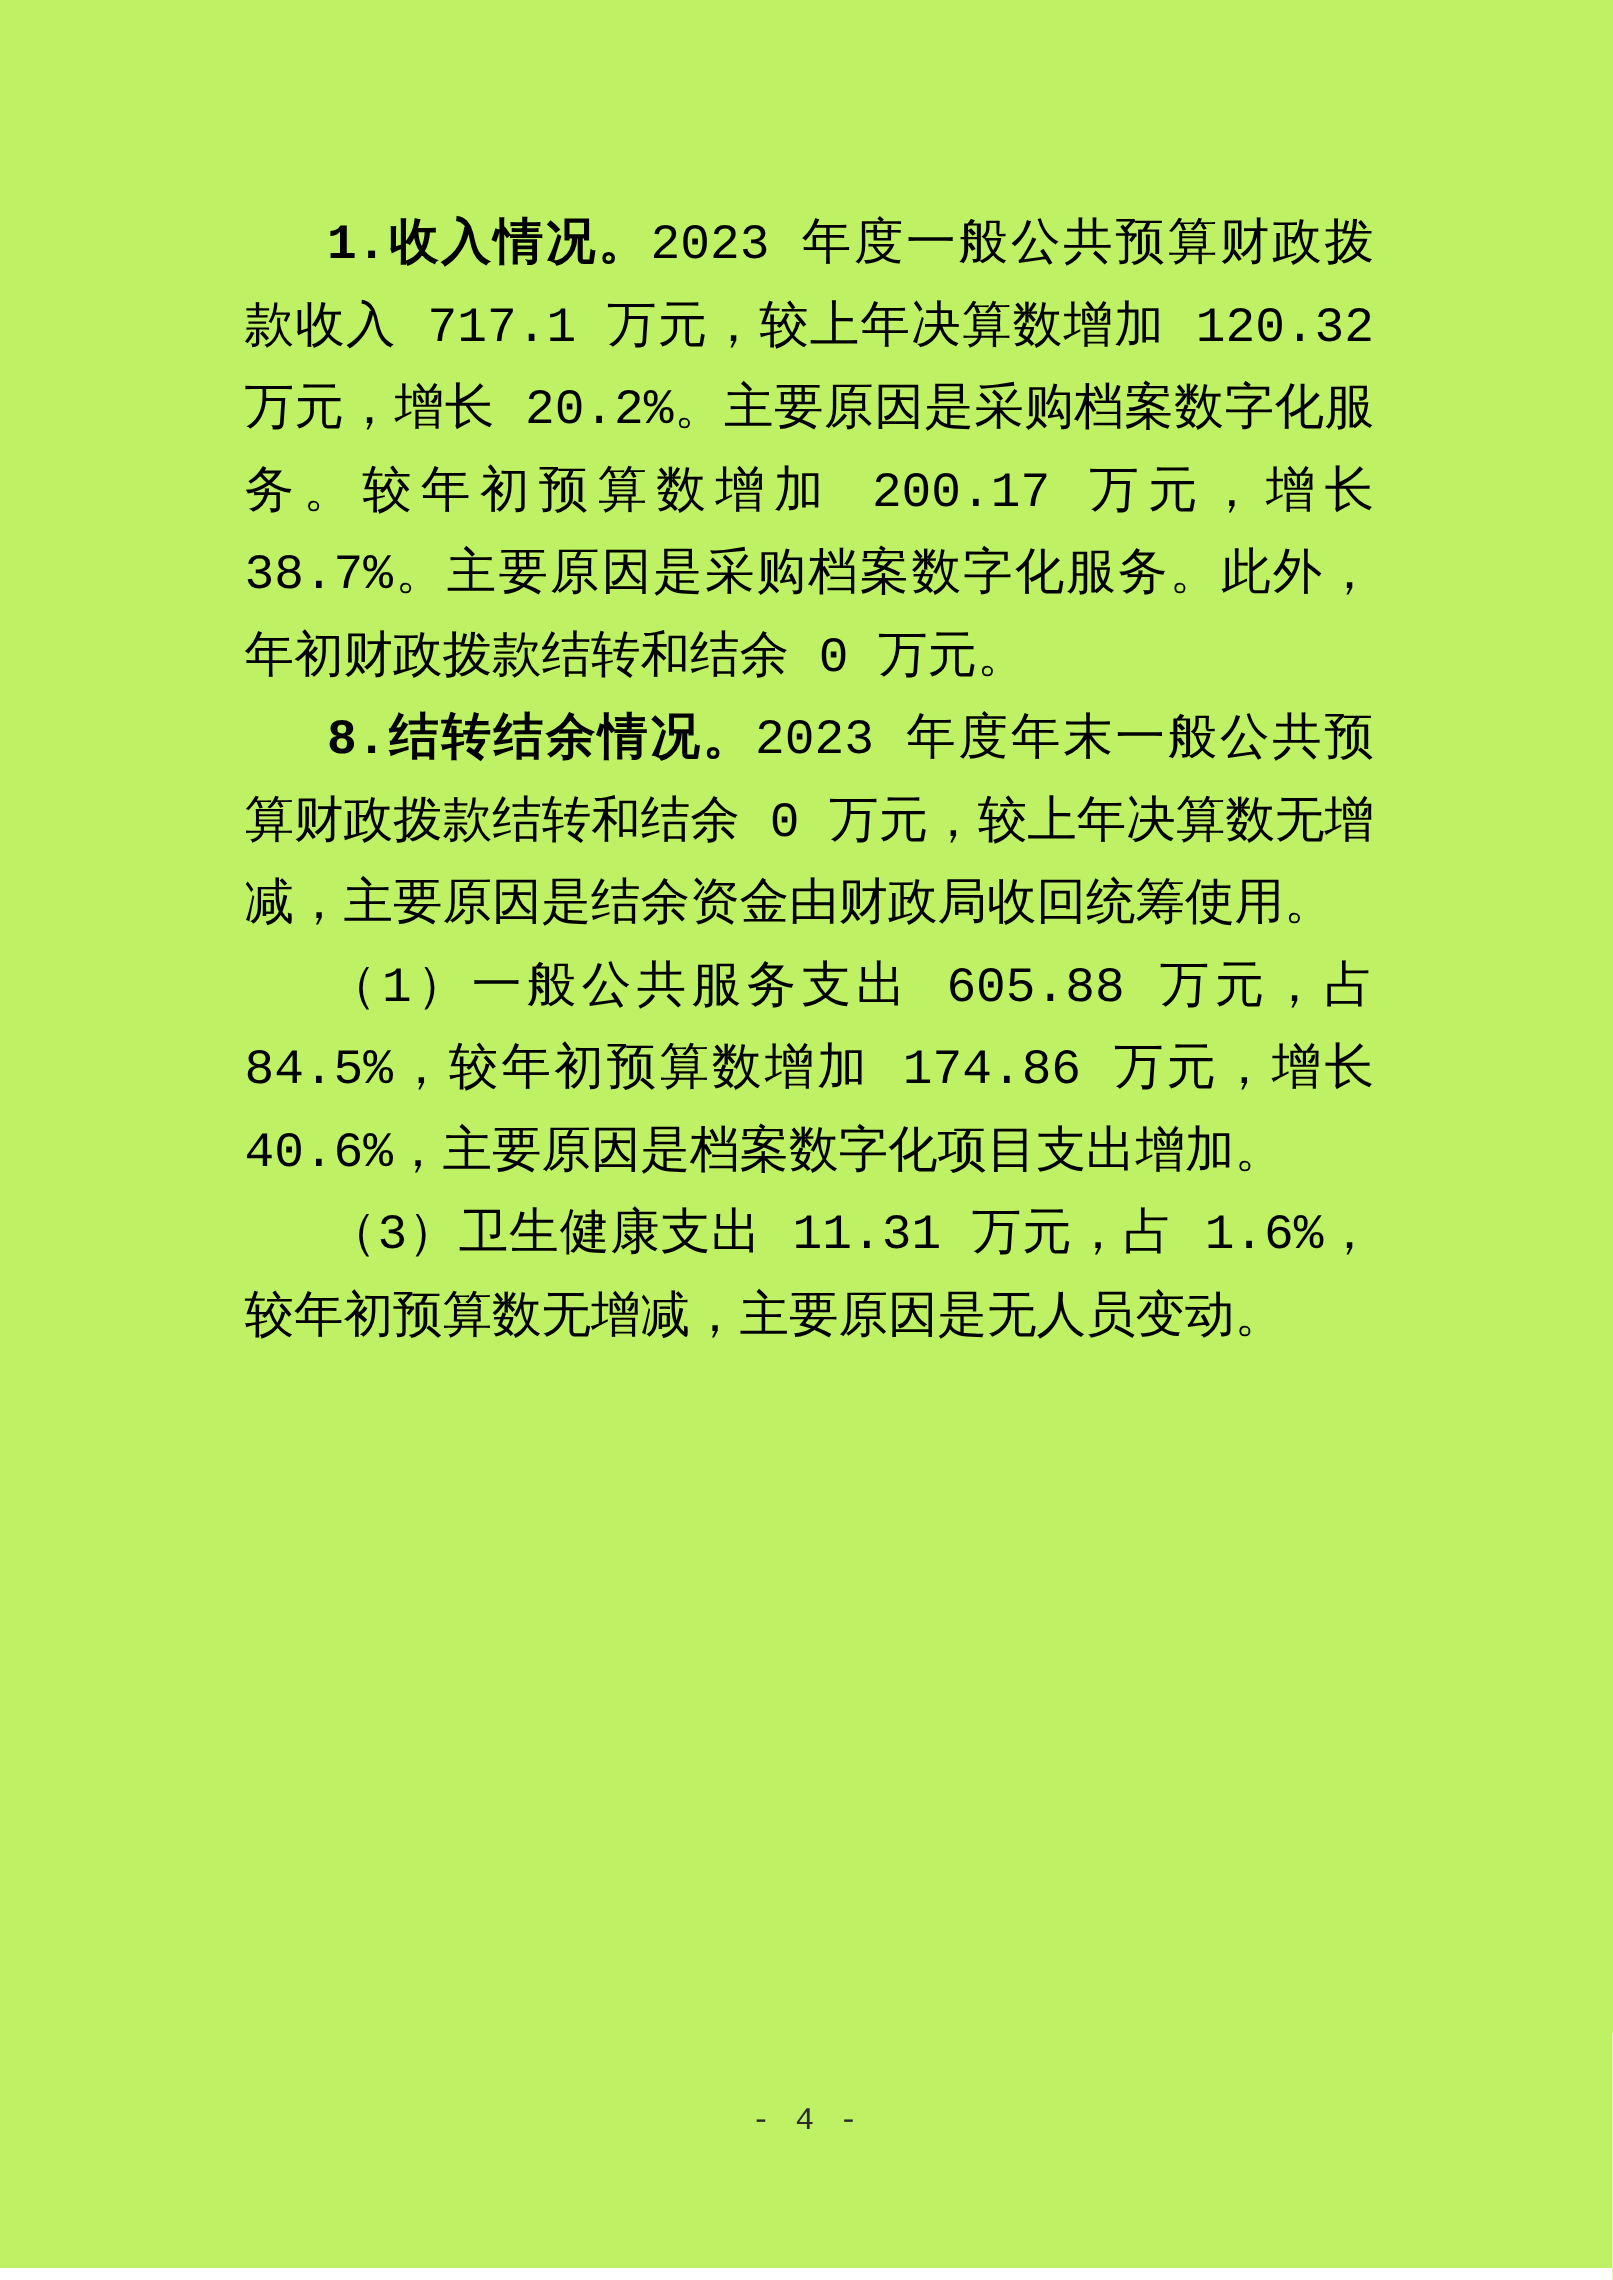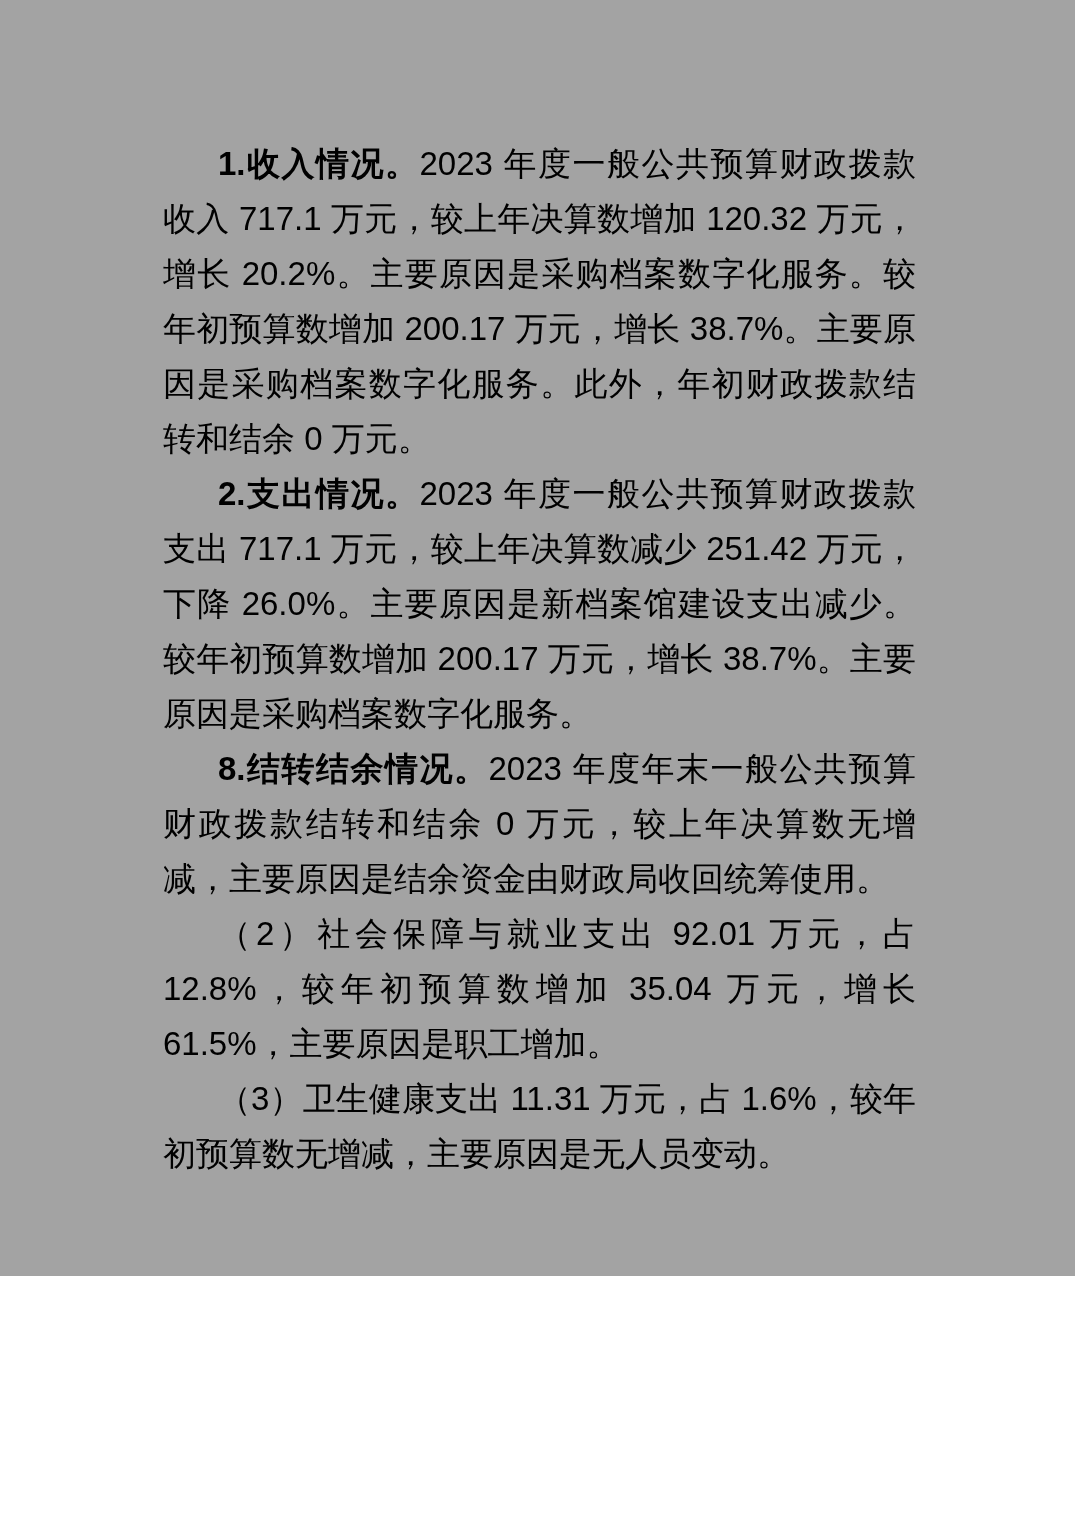--- a/index.html
+++ b/index.html
@@ -3,24 +3,24 @@
 <meta charset="utf-8">
 <style>
   html, body {
     margin: 0;
     padding: 0;
     background: #ffffff;
   }
   .page {
     position: relative;
     width: 1075px;
-    height: 1276px;
-    background: #a3a3a3;
+    height: 1512px;
+    background: #bef264;
     color: #000000;
-    font-family: Liberation Sans, sans-serif;
+    font-family: Liberation Mono, monospace;
     overflow: hidden;
   }
   .doc-body {
     position: absolute;
     left: 163px;
     top: 136px;
     width: 753px;
     font-size: 33px;
     line-height: 55px;
     text-align: justify;
@@ -44,19 +44,18 @@
     color: #2b2b2b;
     letter-spacing: 2px;
   }
 </style>
 </head>
 <body>
 
 <div class="page">
   <div class="doc-body">
       <p><span class="run run-bold">1.收入情况。</span><span class="run">2023 年度一般公共预算财政拨款收入 717.1 万元，较上年决算数增加 120.32 万元，增长 20.2%。主要原因是采购档案数字化服务。较年初预算数增加 200.17 万元，增长 38.7%。主要原因是采购档案数字化服务。此外，年初财政拨款结转和结余 0 万元。</span></p>
-      <p><span class="run run-bold">2.支出情况。</span><span class="run">2023 年度一般公共预算财政拨款支出 717.1 万元，较上年决算数减少 251.42 万元，下降 26.0%。主要原因是新档案馆建设支出减少。较年初预算数增加 200.17 万元，增长 38.7%。主要原因是采购档案数字化服务。</span></p>
       <p><span class="run run-bold">8.结转结余情况。</span><span class="run">2023 年度年末一般公共预算财政拨款结转和结余 0 万元，较上年决算数无增减，主要原因是结余资金由财政局收回统筹使用。</span></p>
-      <p><span class="run">（2）社会保障与就业支出 92.01 万元，占 12.8%，较年初预算数增加 35.04 万元，增长 61.5%，主要原因是职工增加。</span></p>
+      <p><span class="run">（1）一般公共服务支出 605.88 万元，占 84.5%，较年初预算数增加 174.86 万元，增长 40.6%，主要原因是档案数字化项目支出增加。</span></p>
       <p><span class="run">（3）卫生健康支出 11.31 万元，占 1.6%，较年初预算数无增减，主要原因是无人员变动。</span></p>
     </div>
   <div class="page-footer">- 4 -</div>
 </div>
 
 </body></html>

